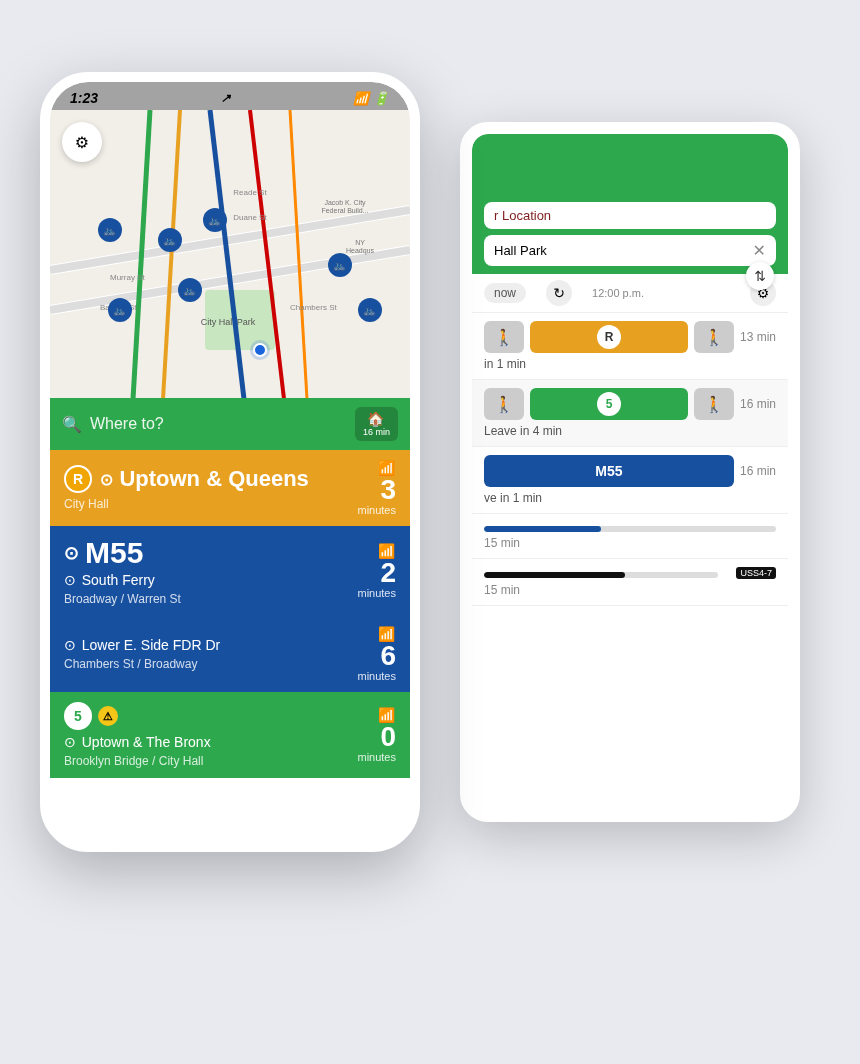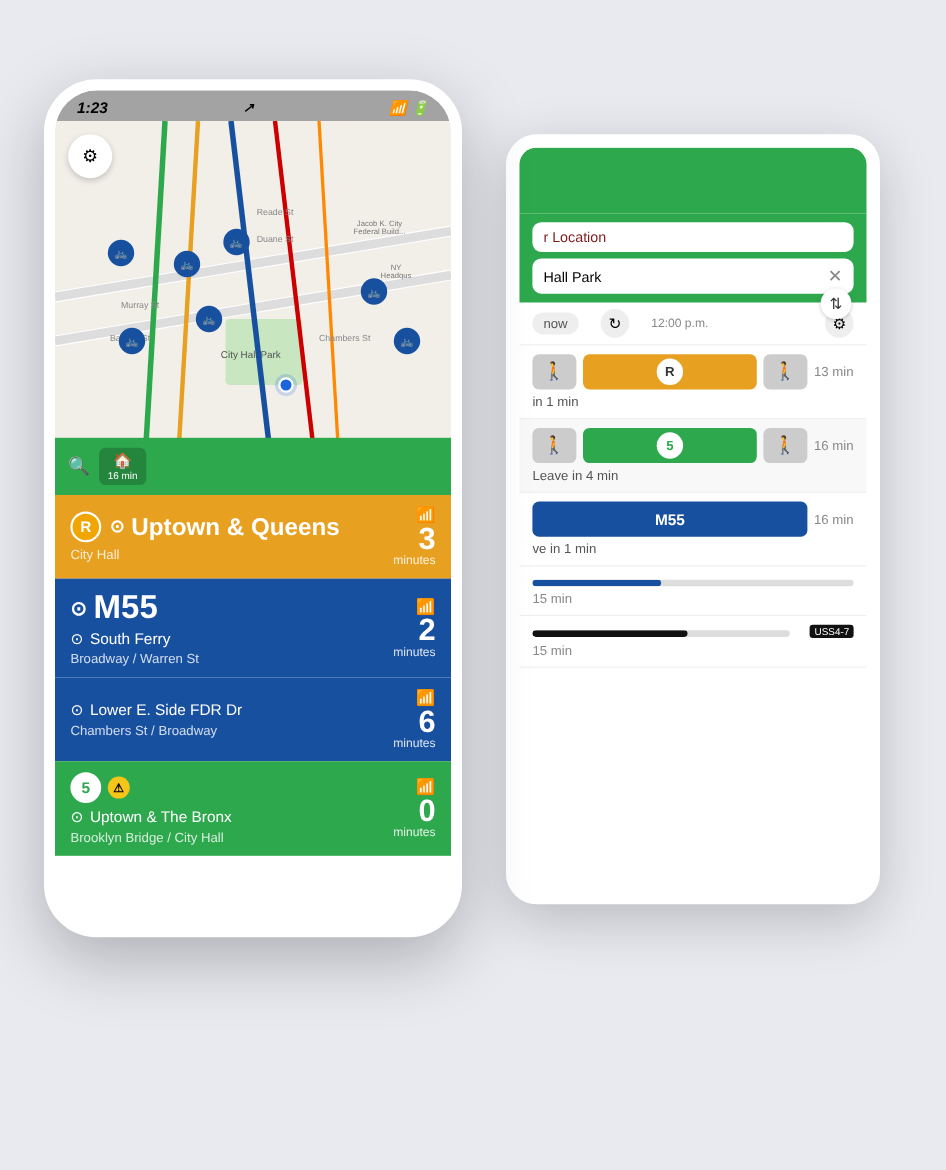--- a/index.html
+++ b/index.html
@@ -554,20 +554,23 @@
         </svg>
 
         
         <div class="map-settings-btn">
           <span style="font-size:16px;">⚙</span>
         </div>
 
         
         <div class="search-bar">
           <span style="color:rgba(255,255,255,0.9);font-size:16px;">🔍</span>
+          <div class="search-input-area">
+            <span style="color:rgba(255,255,255,0.9);font-size:16px;">Where to?</span>
+          </div>
           <div class="home-badge">
             <span style="font-size:14px;">🏠</span>
             <span style="font-size:9px;">16 min</span>
           </div>
         </div>
       </div>
 
       <div class="transit-list">
 
         <div class="transit-item transit-item-r">

